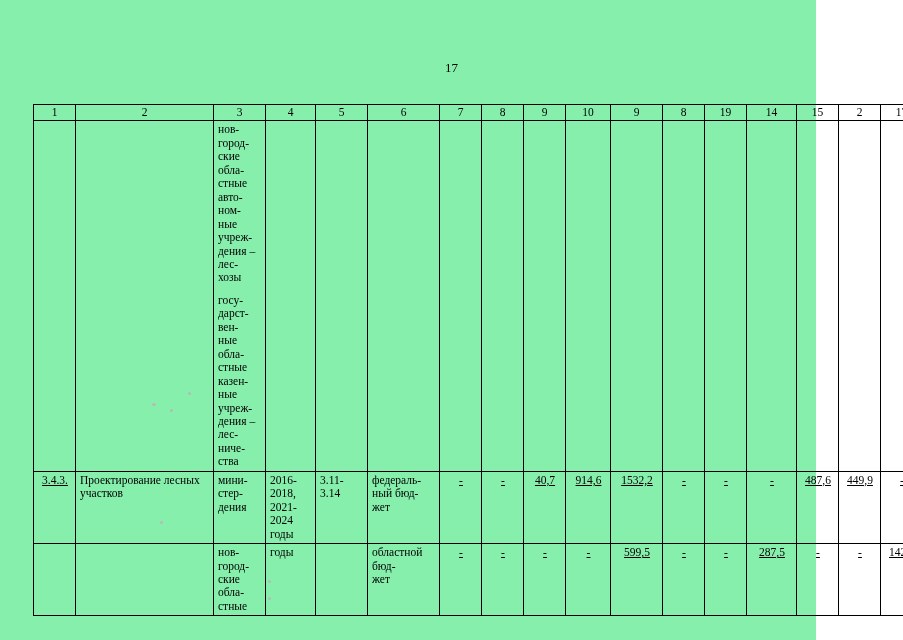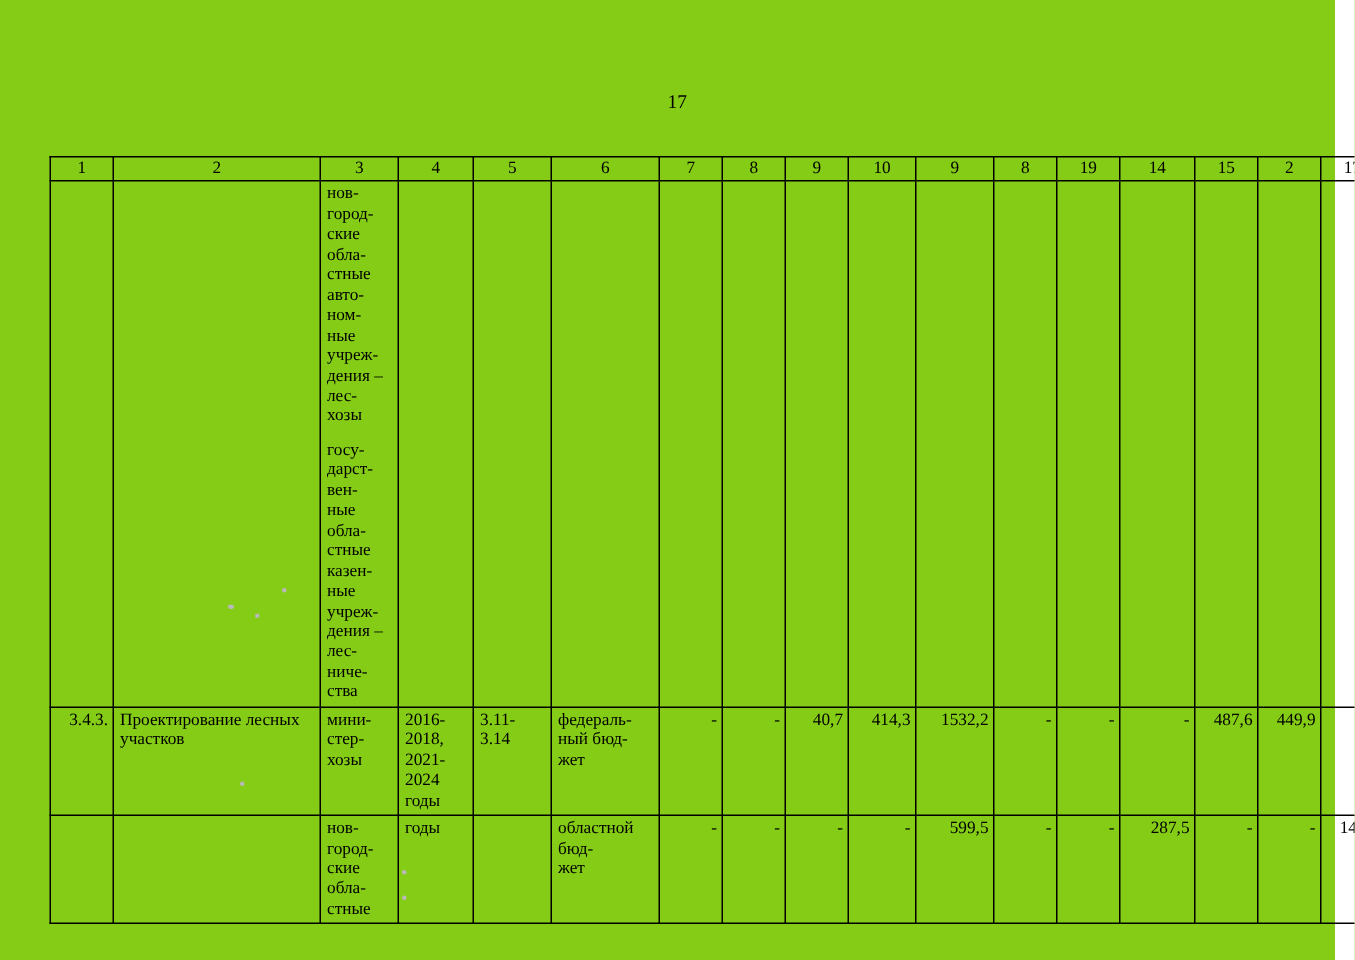--- a/index.html
+++ b/index.html
@@ -10,23 +10,23 @@
   body {
     width: 903px;
     height: 640px;
     font-family: "Liberation Serif", serif;
     color: #000000;
     position: relative;
     overflow: hidden;
   }
   .page {
     position: relative;
-    width: 890px;
+    width: 816px;
     height: 640px;
-    background: #84cc16;
+    background: #86efac;
   }
   .page-number {
     position: absolute;
     top: 60px;
     left: 0;
     width: 903px;
     text-align: center;
     font-size: 13px;
     font-family: "Liberation Serif", serif;
   }
@@ -49,21 +49,21 @@
     overflow-wrap: break-word;
     hyphens: manual;
   }
   table.doc-table td.colnum {
     text-align: center;
     vertical-align: middle;
     padding: 1px 0 1px 0;
     font-size: 11.5px;
     height: 12px;
   }
-  td.center { text-align: right; }
+  td.center { text-align: center; text-decoration: underline; }
   .cellblock { display: block; }
   .gap { height: 9px; }
   
   .speck {
     position: absolute;
     background: #b9b9b9;
     border-radius: 50%;
   }
 </style>
 </head>
@@ -160,35 +160,35 @@
       <td></td>
       <td></td>
       <td></td>
     </tr>
 
     <tr style="height:60px">
       <td class="center">3.4.3.</td>
       <td>Проектирование лесных участков</td>
       <td style="white-space:pre-line">мини-
 стер-
-хозы</td>
+дения</td>
       <td style="white-space:pre-line">2016-
 2018,
 2021-
 2024
 годы</td>
       <td style="white-space:pre-line">3.11-
 3.14</td>
       <td style="white-space:pre-line">федераль-
 ный бюд-
 жет</td>
       <td class="center">-</td>
       <td class="center">-</td>
       <td class="center">40,7</td>
-      <td class="center">414,3</td>
+      <td class="center">914,6</td>
       <td class="center">1532,2</td>
       <td class="center">-</td>
       <td class="center">-</td>
       <td class="center">-</td>
       <td class="center">487,6</td>
       <td class="center">449,9</td>
       <td class="center">-</td>
     </tr>
 
     <tr style="height:68px">

